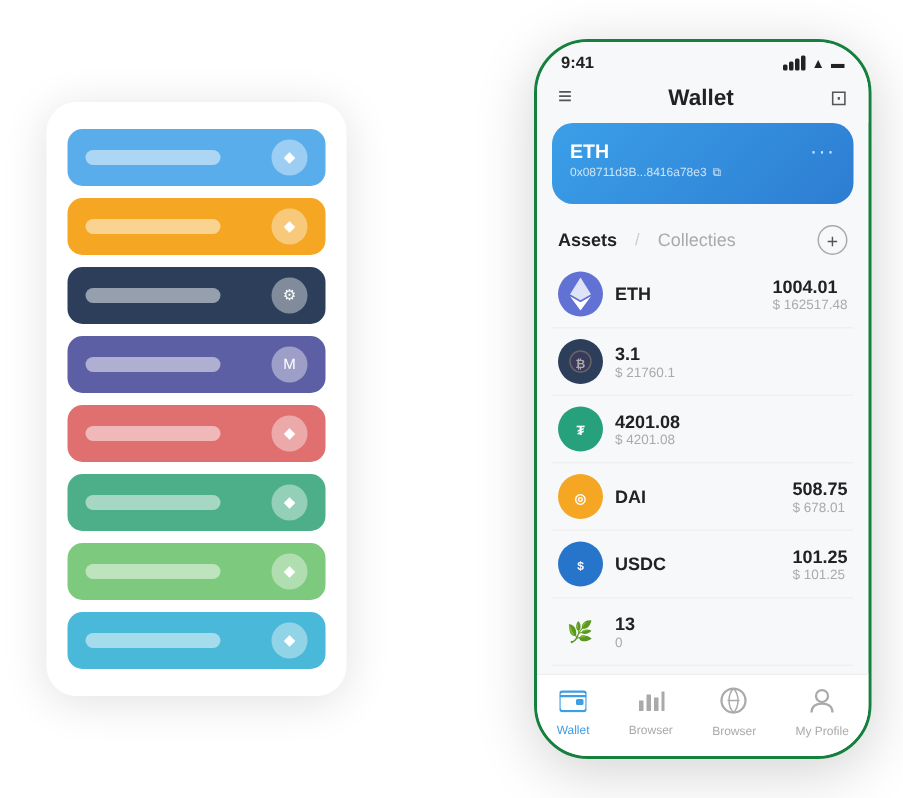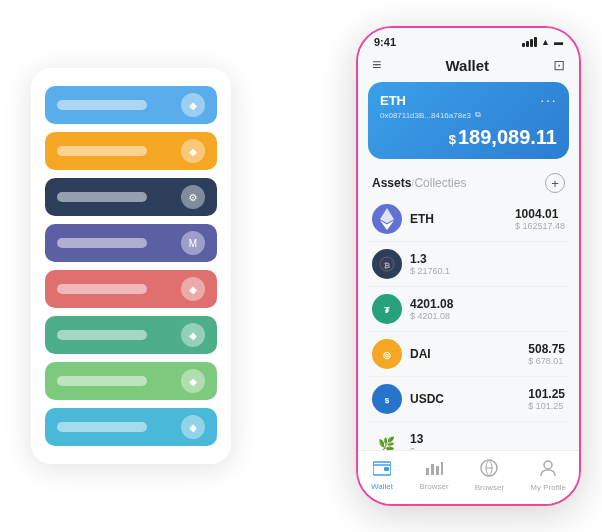--- a/index.html
+++ b/index.html
@@ -82,21 +82,21 @@
     .phone {
       position: absolute;
       right: 10px;
       top: 50%;
       transform: translateY(-50%);
       width: 225px;
       height: 480px;
       background: #f7f8fa;
       border-radius: 36px;
       box-shadow: 0 8px 40px rgba(0,0,0,0.18);
-      border: 2px solid #ec4899;
+      border: 2px solid #15803d;
       overflow: hidden;
       display: flex;
       flex-direction: column;
       z-index: 2;
     }
 
     
     .status-bar {
       display: flex;
       align-items: center;
@@ -186,21 +186,20 @@
       font-size: 14px;
       color: rgba(255,255,255,0.8);
       letter-spacing: 1px;
     }
 
     .wallet-address {
       font-size: 8px;
       color: rgba(255,255,255,0.75);
       margin-bottom: 6px;
       display: flex;
-      align-items: center;
       gap: 4px;
     }
 
     .wallet-amount {
       font-size: 20px;
       font-weight: 700;
       color: white;
       text-align: right;
     }
 
@@ -212,21 +211,21 @@
     
     .assets-header {
       display: flex;
       align-items: center;
       justify-content: space-between;
       padding: 6px 14px 4px;
     }
 
     .assets-tabs {
       display: flex;
-      gap: 0;
+      gap: 12px;
       align-items: center;
     }
 
     .assets-tab {
       font-size: 12px;
       color: #222;
       font-weight: 600;
     }
 
     .assets-tab.inactive {
@@ -437,23 +436,20 @@
 
     <div class="wallet-card">
       <div class="wallet-card-header">
         <span class="wallet-eth-label">ETH</span>
         <span class="wallet-dots">···</span>
       </div>
       <div class="wallet-address">
         <span>0x08711d3B...8416a78e3</span>
         <span>⧉</span>
       </div>
-      <div class="wallet-amount">
-        <span class="wallet-dollar">$</span><span>189,089.11</span>
-      </div>
     </div>
 
     <div class="assets-header">
       <div class="assets-tabs">
         <span class="assets-tab">Assets</span>
         <span class="assets-divider">/</span>
         <span class="assets-tab inactive">Collecties</span>
       </div>
       <div class="assets-add">+</div>
     </div>
@@ -475,21 +471,21 @@
       </div>
 
       <div class="asset-item">
         <div class="asset-icon imbtc-icon">
           <svg width="16" height="16" viewBox="0 0 16 16">
             <circle cx="8" cy="8" r="7" fill="#3a3a5c" stroke="#666" stroke-width="1"></circle>
             <text x="8" y="12" text-anchor="middle" font-size="8" fill="#aaa" font-weight="bold">₿</text>
           </svg>
         </div>
         <div class="asset-amounts">
-          <div class="asset-amount-primary">1.3</div>
+          <div class="asset-amount-primary">3.1</div>
           <div class="asset-amount-secondary">$ 21760.1</div>
         </div>
       </div>
 
       <div class="asset-item">
         <div class="asset-icon usdt-icon">
           <svg width="16" height="16" viewBox="0 0 16 16">
             <circle cx="8" cy="8" r="7" fill="#26A17B"></circle>
             <text x="8" y="12" text-anchor="middle" font-size="9" fill="white" font-weight="bold">₮</text>
           </svg>

